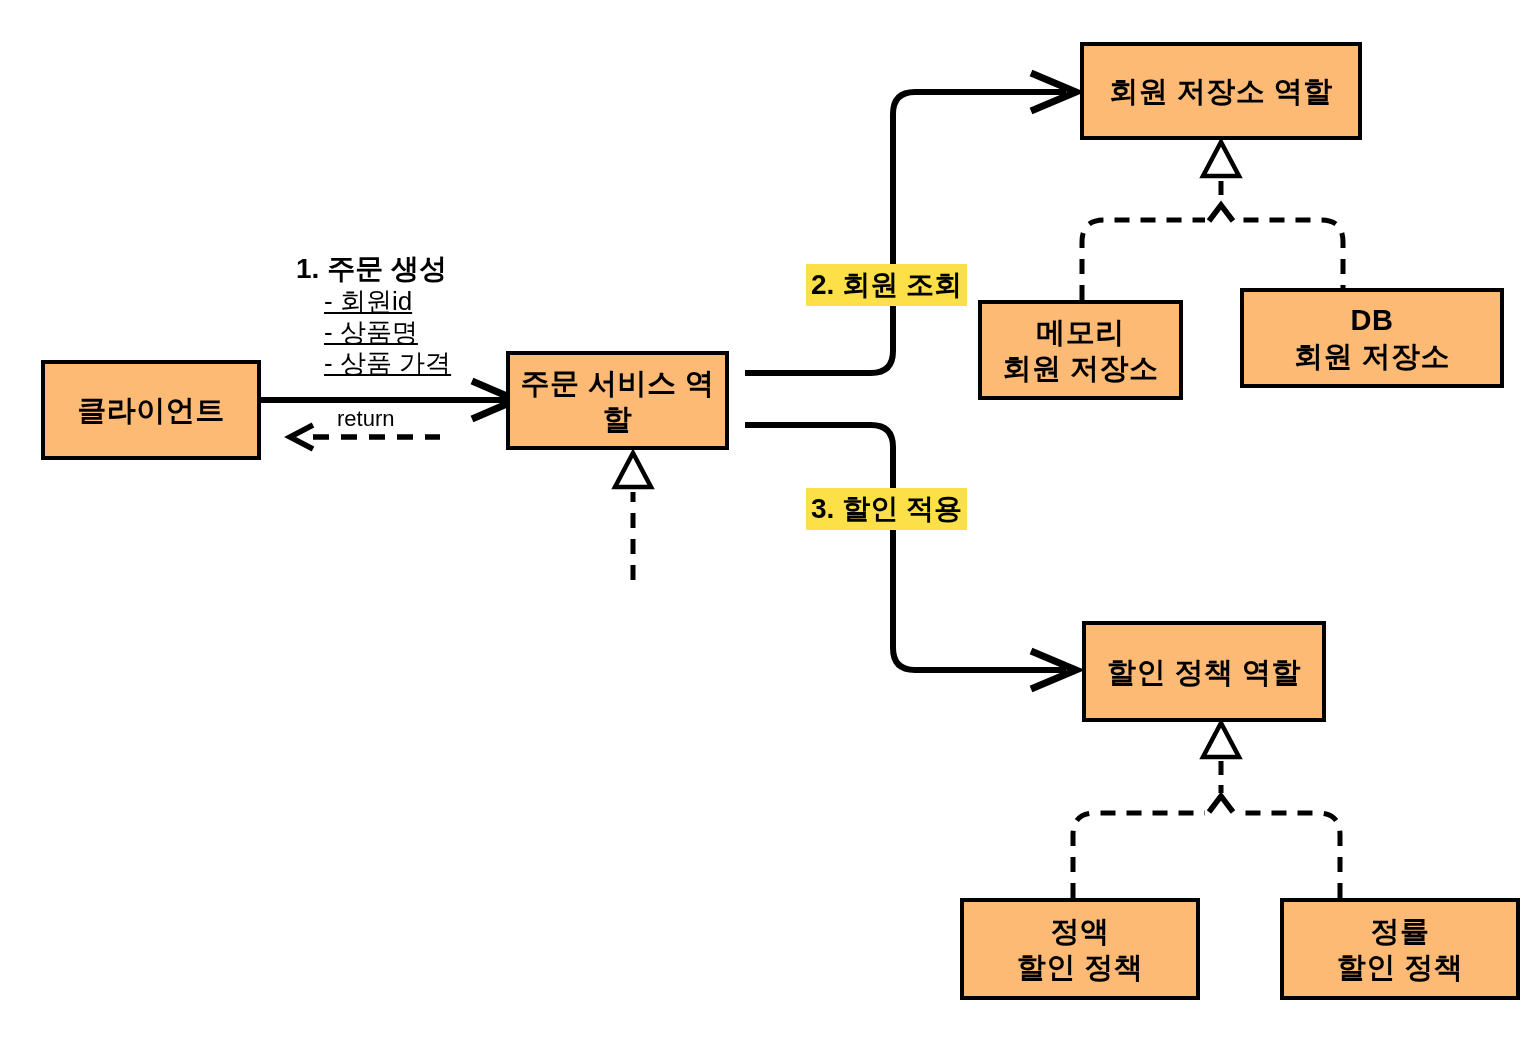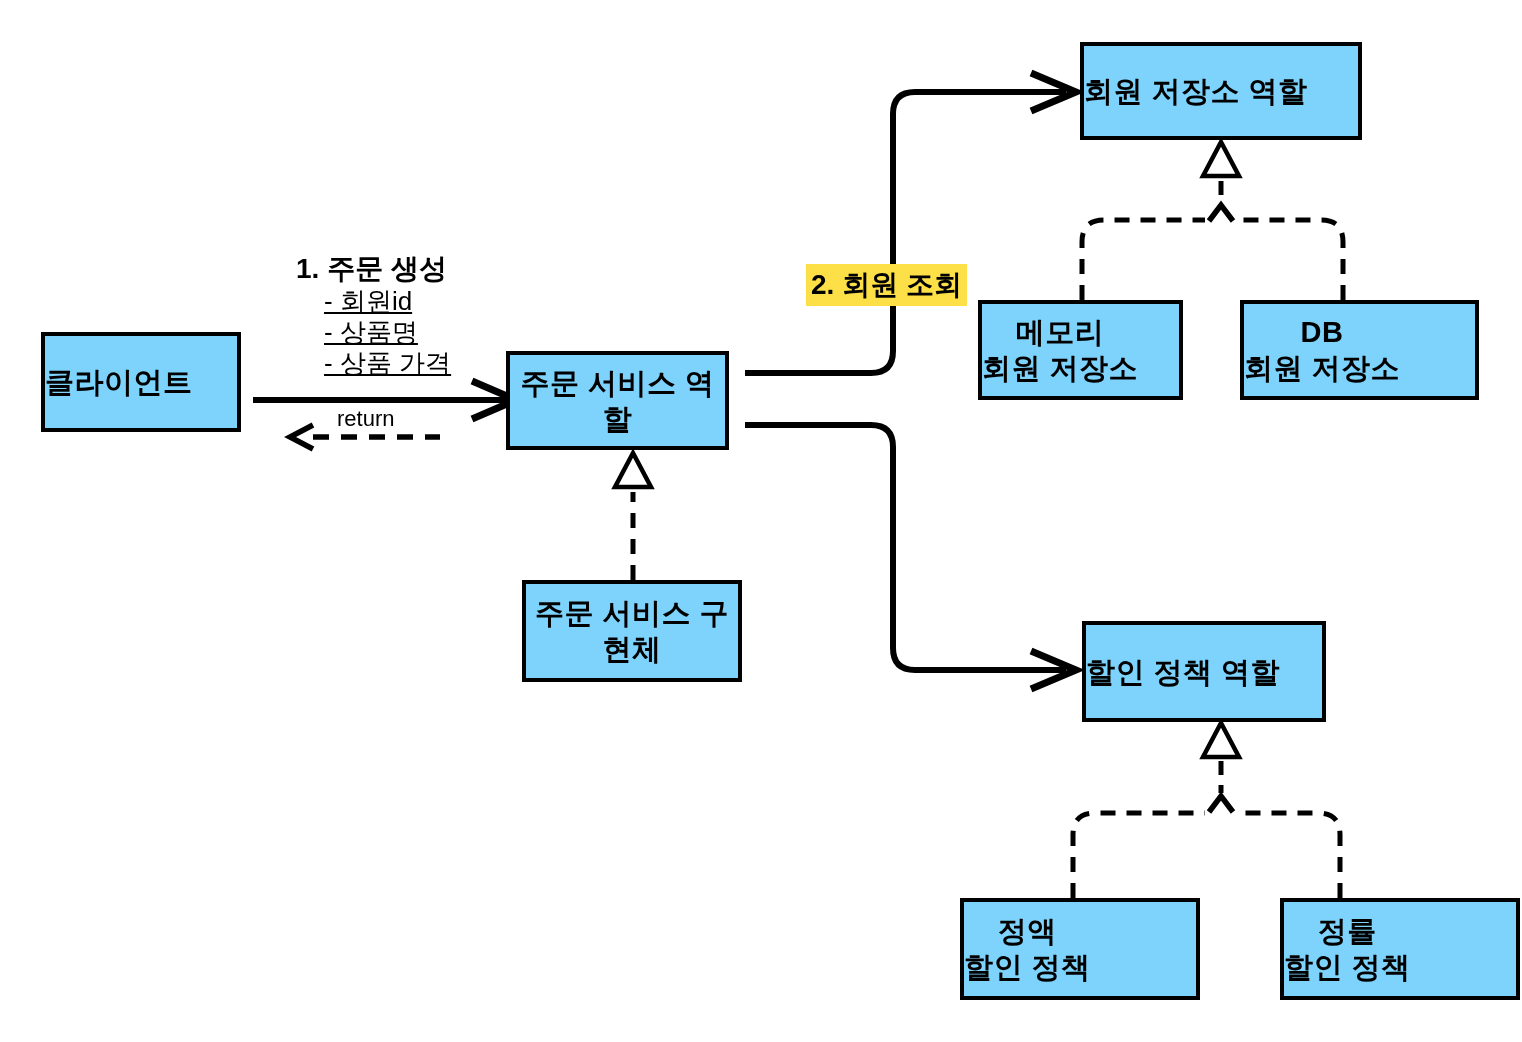--- a/index.html
+++ b/index.html
@@ -10,24 +10,24 @@
     background: #ffffff;
     font-family: "Liberation Sans", "DejaVu Sans", sans-serif;
     color: #000000;
     overflow: hidden;
   }
   #wires { position: absolute; left: 0; top: 0; }
   .node {
     position: absolute;
     box-sizing: border-box;
     border: 4px solid #000;
-    background: #7dd3fc;
+    background: #fdba74;
     display: flex;
     align-items: center;
-    justify-content: flex-start;
+    justify-content: center;
     text-align: center;
   }
   .node span {
     font-weight: bold;
     font-size: 29px;
     line-height: 36px;
     white-space: pre-line;
     letter-spacing: 0.5px;
   }
   .lbl {
@@ -83,42 +83,39 @@
       <path d="M1343 300 V242 Q1343 220 1321 220 H1237" stroke-width="5" stroke-dasharray="15 11"></path>
 
       <polygon points="1221,723 1203,757 1239,757" fill="#fff" stroke-width="4.5"></polygon>
       <line x1="1221" y1="761" x2="1221" y2="793" stroke-width="5" stroke-dasharray="14 10"></line>
       <polyline points="1209,812 1221,796 1233,812" stroke-width="5.5"></polyline>
       <path d="M1073 898 V835 Q1073 813 1095 813 H1205" stroke-width="5" stroke-dasharray="15 11"></path>
       <path d="M1340 898 V835 Q1340 813 1318 813 H1237" stroke-width="5" stroke-dasharray="15 11"></path>
     </g>
   </svg>
 
-  <div class="node" style="left:41px;top:332px;width:200px;height:100px">
+  <div class="node" style="left:41px;top:360px;width:220px;height:100px">
     <span>클라이언트</span>
   </div>
 
   <div class="node" style="left:506px;top:351px;width:223px;height:99px">
     <span>주문 서비스 역할</span>
   </div>
 
-  <div class="node" style="left:522px;top:580px;width:220px;height:102px">
-    <span>주문 서비스 구현체</span>
-  </div>
 
   <div class="node" style="left:1080px;top:42px;width:282px;height:98px">
     <span>회원 저장소 역할</span>
   </div>
 
   <div class="node" style="left:978px;top:300px;width:205px;height:100px">
     <span>메모리
 회원 저장소</span>
   </div>
 
-  <div class="node" style="left:1240px;top:300px;width:239px;height:100px">
+  <div class="node" style="left:1240px;top:288px;width:264px;height:100px">
     <span>DB
 회원 저장소</span>
   </div>
 
   <div class="node" style="left:1082px;top:621px;width:244px;height:101px">
     <span>할인 정책 역할</span>
   </div>
 
   <div class="node" style="left:960px;top:898px;width:240px;height:102px">
     <span>정액
@@ -134,14 +131,15 @@
 
   <div class="plist" style="left:324px;top:286px">- 회원id
 - 상품명
 - 상품 가격</div>
 
   <div class="return-lbl" style="left:334px;top:406px">return</div>
 
 
   <div class="lbl halo" style="left:806px;top:264px">2. 회원 조회</div>
 
+  <div class="lbl halo" style="left:806px;top:488px">3. 할인 적용</div>
 
 </div>
 
 </body></html>

